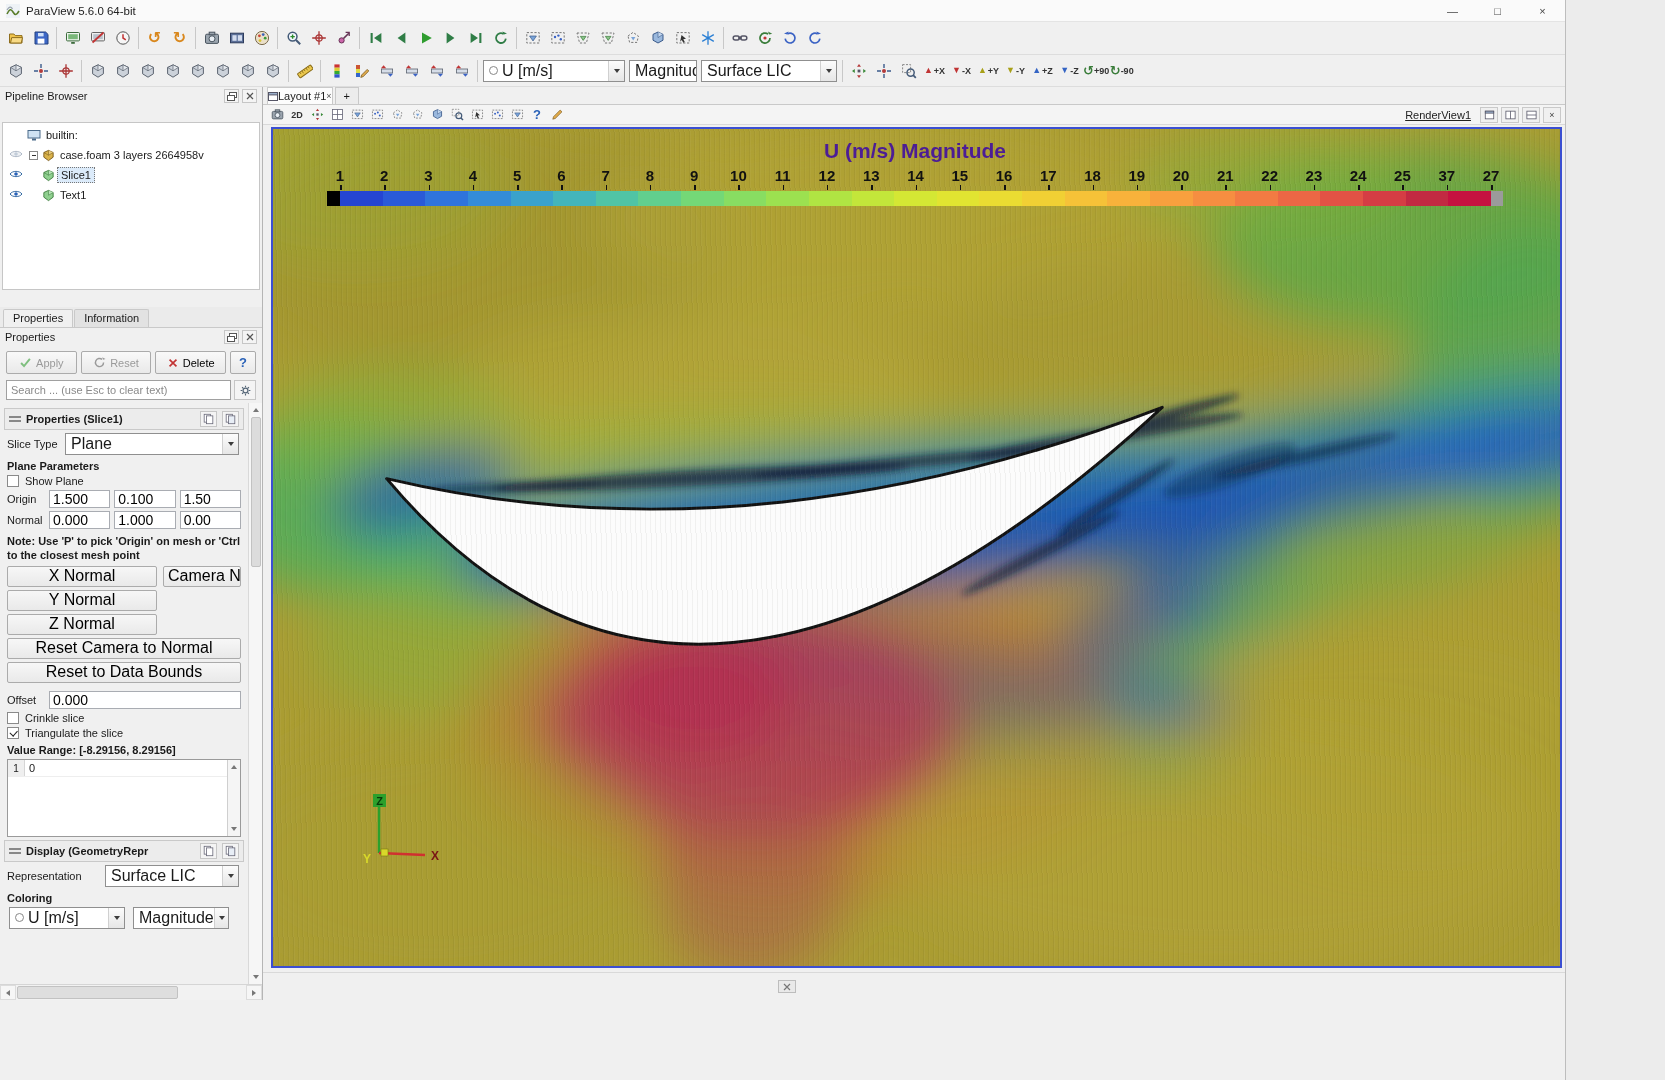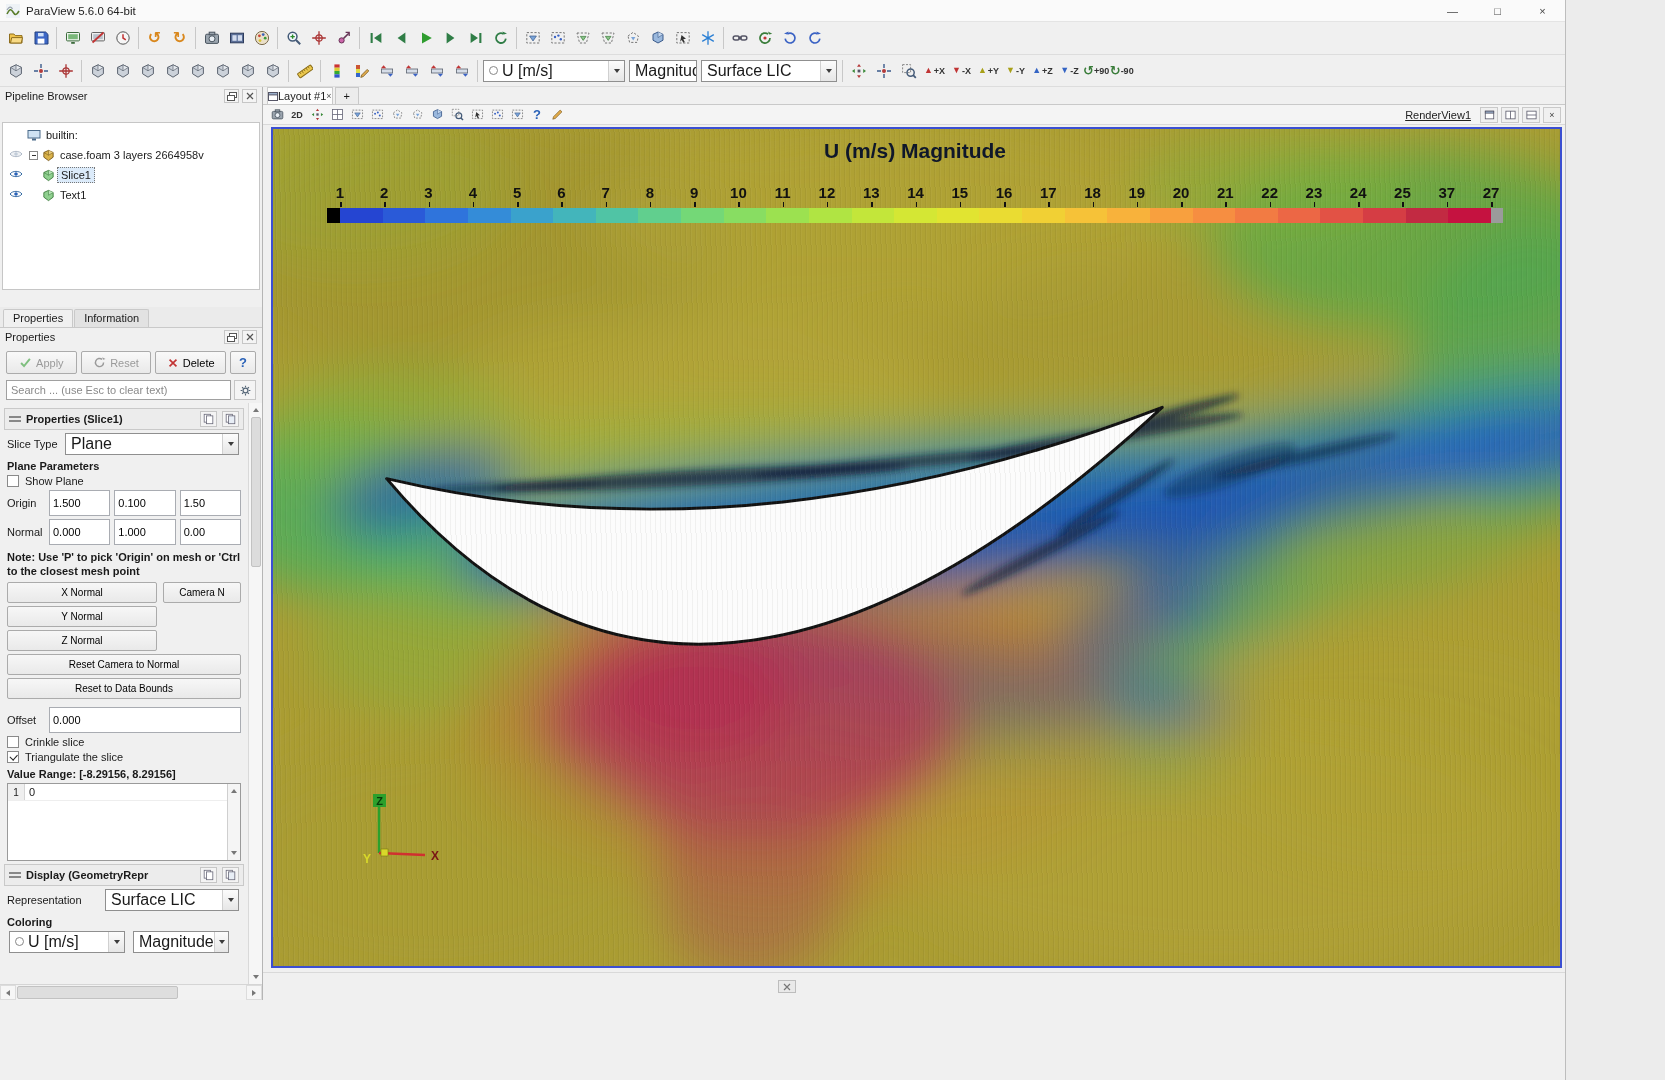--- a/index.html
+++ b/index.html
@@ -74,27 +74,27 @@
   .vs-thumb{width:10px;height:150px;background:#dcdcdc;border:1px solid #c2c2c2;border-radius:2px}
   .vs-space{flex:1}
   .sect{display:flex;align-items:center;height:22px;background:#ececec;border:1px solid #c9c9c9;margin:3px 4px 2px;padding:0 4px;gap:5px;flex:none}
   .sect-title{font-weight:bold;flex:1;white-space:nowrap;overflow:hidden}
   .sbtn{width:17px;height:16px;border:1px solid #c6c6c6;background:#f4f4f4;display:flex;align-items:center;justify-content:center;flex:none}
   .sect-collapse{width:12px;height:10px;position:relative;flex:none}
   .sect-collapse::before{content:"";position:absolute;left:0;right:0;top:2px;bottom:2px;border-top:2px solid #888;border-bottom:2px solid #888}
   .prow{display:flex;align-items:center;gap:4px;margin:3px 7px}
   .plabel{flex:none}
   .w52{width:52px}.w40{width:38px}.w92l{width:92px}
-  .tinput{flex:1;min-width:0;height:18px;border:1px solid #a9acb2;background:#fff;padding:12px 3px;font:inherit;font-size:11px}
+  .tinput{flex:1;min-width:0;height:18px;border:1px solid #a9acb2;background:#fff;padding:4px 3px;font:inherit;font-size:14px}
   .pbold{font-weight:bold;margin:5px 7px 2px}
   .chkrow{gap:6px}
   .chk{width:12px;height:12px;border:1px solid #8a8a8a;background:#fff;position:relative;flex:none}
   .chk.checked::after{content:"";position:absolute;left:2px;top:2px;width:6px;height:3.5px;border-left:1.8px solid #222;border-bottom:1.8px solid #222;transform:rotate(-48deg)}
   .ngrid{display:grid;grid-template-columns:150px 1fr;gap:3px 6px;margin:3px 7px}
-  .nbtn{height:21px;border:1px solid #ababab;background:linear-gradient(#f7f7f7,#e9e9e9);font:inherit;font-size:10px;border-radius:2px;overflow:hidden;white-space:nowrap;padding:0 4px}
+  .nbtn{height:21px;border:1px solid #ababab;background:linear-gradient(#f7f7f7,#e9e9e9);font:inherit;font-size:16px;border-radius:2px;overflow:hidden;white-space:nowrap;padding:0 4px}
   .nbtn.full{display:block;margin:3px 7px;width:calc(100% - 14px)}
   .pnote{font-weight:bold;margin:5px 7px 2px;line-height:1.3}
   .vtable{display:flex;height:78px;border:1px solid #9a9a9a;background:#fff;margin:3px 7px}
   .vtable .rows{flex:1}
   .vrow{display:flex;height:17px;border-bottom:1px solid #eee}
   .vrow .idx{width:17px;background:#efefef;border-right:1px solid #d5d5d5;text-align:center;font-size:10px;line-height:17px}
   .vrow .val{padding:0 4px;line-height:17px}
   .vsb{width:13px;border-left:1px solid #cfcfcf;background:#f5f5f5;display:flex;flex-direction:column;align-items:center}
   .vsb .sp{flex:1}
   .hscroll{height:16px;flex:none;display:flex;background:#f2f2f2;border-top:1px solid #d5d5d5}
@@ -113,21 +113,21 @@
   .view-toolbar .tbtn{min-width:20px;height:18px}
   .view-toolbar .ic svg{width:13px;height:13px}
   .vt-spacer{flex:1}
   .view-title{font-size:11px;text-decoration:underline;margin-right:6px;color:#222}
   .vwbtn{width:18px;height:16px;display:flex;align-items:center;justify-content:center;border:1px solid #c9c9c9;background:#f0f0f0;margin-left:2px;font-size:9px;color:#444}
   .render-wrap{flex:1;padding:2px 4px 0 8px;min-height:0}
   .render-view{position:relative;width:1291px;height:841px;border:2px solid #3b4fd2;overflow:hidden;background:#ac9e32}
   .flow{position:absolute;inset:0;width:100%;height:100%}
   .lic{position:absolute;inset:0;background:repeating-linear-gradient(89deg,rgba(25,25,10,.05) 0 1px,rgba(255,255,245,.04) 1px 2px,transparent 2px 5px);pointer-events:none}
   .colorbar{position:absolute;left:54px;top:10px;width:1176px}
-  .cb-title{text-align:center;font-size:21px;font-weight:bold;color:#0f172a;margin-bottom:21px}
+  .cb-title{text-align:center;font-size:21px;font-weight:bold;color:#4c1d95;margin-bottom:4px}
   .cb-ticks{position:relative;height:18px;margin-left:13px;width:1151px}
   .cb-ticks span{position:absolute;transform:translateX(-50%);font-size:15px;font-weight:bold;color:#111}
   .cb-marks{position:relative;height:5px;margin-left:13px;width:1151px}
   .cb-marks span{position:absolute;width:1.5px;height:5px;background:#111}
   .cb-bar{display:flex;height:15px;margin-top:1px}
   #cb-cells{display:flex;flex:1}
   #cb-cells span{flex:1}
   .cb-cap{flex:none}
   #cb-capL{width:13px}
   #cb-capR{width:12px}

